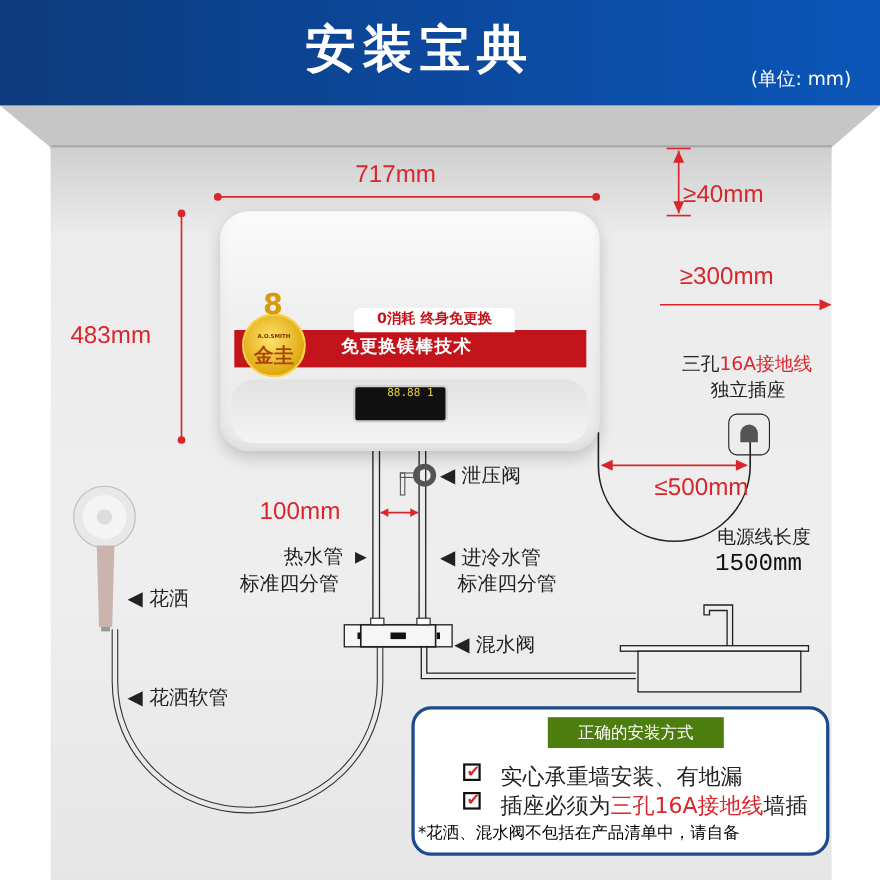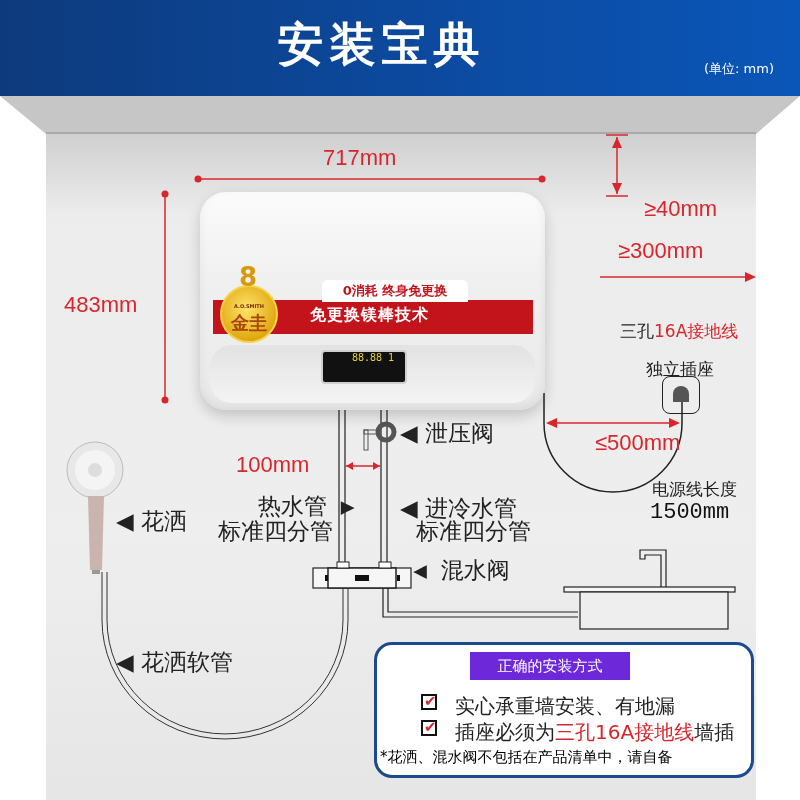--- a/index.html
+++ b/index.html
@@ -3,27 +3,27 @@
 <meta charset="utf-8">
 <style>
   * { margin:0; padding:0; box-sizing:border-box; }
   html, body { width:800px; height:800px; overflow:hidden; background:#fff; }
   body { position:relative; font-family:"DejaVu Sans", "Liberation Sans", sans-serif; }
   .abs { position:absolute; }
   .header { left:0; top:0; width:800px; height:96px;
     background:linear-gradient(90deg,#0d3a7c 0%,#0c4aa0 55%,#0a56b8 100%); }
   .title { left:0; top:14px; width:763px; text-align:center; color:#fff;
     font-size:46px; font-weight:bold; letter-spacing:6px; }
-  .unit { right:26px; top:60px; color:#fff; font-size:13px; }
+  .unit { right:26px; top:60px; color:#fff; font-size:17px; }
   .slab { left:0; top:96px; width:800px; height:40px; }
   .wall { left:46px; top:134px; width:710px; height:666px;
     background:linear-gradient(180deg,#cfcfcf 0%,#ececec 12%,#eeeeee 60%,#e6e6e6 100%); }
   .red { color:#d8262c; }
   .dim-text { font-family:"Liberation Sans", sans-serif; font-size:22px; }
-  .lbl { font-size:23px; color:#222; line-height:22px; }
+  .lbl { font-size:18px; color:#222; line-height:22px; }
   .heater { left:200px; top:192px; width:345px; height:218px; border-radius:26px;
     background:linear-gradient(180deg,#fbfbfb 0%,#f0f0f0 40%,#e9e9e9 100%);
     box-shadow:0 6px 14px rgba(0,0,0,0.18), inset 0 -4px 10px rgba(0,0,0,0.06); }
   .heater-lower { left:210px; top:345px; width:325px; height:58px; border-radius:22px;
     background:linear-gradient(180deg,#e2e2e2,#f4f4f4); }
   .banner { left:213px; top:300px; width:320px; height:34px; background:#c3141c; }
   .banner-tab { left:322px; top:280px; width:146px; height:22px; background:#fff;
     border-radius:6px 6px 0 0; color:#c3141c; font-size:13px; font-weight:bold; text-align:center; line-height:22px; }
   .banner-text { left:310px; top:305px; color:#fff; font-size:16px; font-weight:bold; letter-spacing:1px; }
   .badge { left:220px; top:285px; width:58px; height:58px; border-radius:50%;
@@ -31,21 +31,21 @@
     border:2px solid #f6d24a; }
   .badge-8 { left:239px; top:262px; color:#d89a0c; font-size:26px; font-weight:bold; }
   .badge-small { left:223px; top:303px; width:52px; text-align:center; font-size:5px; color:#7a2a00; font-weight:bold; }
   .badge-main { left:222px; top:311px; width:54px; text-align:center; font-size:18px; color:#a8460a; font-weight:bold; }
   .display { left:321px; top:350px; width:86px; height:34px; background:#111; border-radius:4px; border:2px solid #cfcfcf; }
   .display-digits { left:352px; top:352px; color:#e9d43a; font-size:10px; font-family:"DejaVu Sans Mono", monospace; }
   .outlet-box { left:662px; top:376px; width:38px; height:38px; border:1.5px solid #222; border-radius:8px; }
   .outlet-plug { left:673px; top:386px; width:16px; height:16px; background:#555; border-radius:8px 8px 0 0; }
   .checklist { left:374px; top:642px; width:380px; height:136px; border:3px solid #1d4a8c;
     border-radius:18px; background:#fff; }
-  .checklist-title { left:470px; top:652px; width:160px; height:28px; background:#6d28d9; color:#fff;
+  .checklist-title { left:498px; top:652px; width:160px; height:28px; background:#4d7c0f; color:#fff;
     font-size:15px; text-align:center; line-height:28px; }
   .check-box { width:16px; height:16px; border:2px solid #111; }
   .check-mark { color:#d8262c; font-size:15px; font-weight:bold; position:absolute; left:1px; top:-4px; }
   .check-text { font-size:20px; color:#222; }
   .note { left:380px; top:748px; font-size:15px; color:#000000; }
 </style>
 </head>
 <body>
 
 <div class="abs header"></div>
@@ -109,62 +109,62 @@
   <rect x="564" y="587" width="171" height="5" fill="#f5f5f5" stroke="#222" stroke-width="1.2"></rect>
   <rect x="580" y="592" width="148" height="37" fill="#eee" stroke="#222" stroke-width="1.2"></rect>
   <path d="M666,587 L666,550 L640,550 L640,559 L645,559 L645,555 L661,555 L661,587" fill="none" stroke="#222" stroke-width="1.2"></path>
 
   <path d="M102,572 L102,620 A122,118 0 0 0 348,620 L348,588" fill="none" stroke="#333" stroke-width="1"></path>
   <path d="M107,572 L107,620 A117,113 0 0 0 343,620 L343,588" fill="none" stroke="#333" stroke-width="1"></path>
 </svg>
 
 <div class="abs dim-text red" style="left:323px;top:145px;">717mm</div>
 <div class="abs dim-text red" style="left:64px;top:292px;">483mm</div>
-<div class="abs dim-text red" style="left:644px;top:164px;margin-top:32px;">≥40mm</div>
+<div class="abs dim-text red" style="left:621px;top:164px;">≥40mm</div>
 <div class="abs dim-text red" style="left:618px;top:238px;">≥300mm</div>
 <div class="abs dim-text red" style="left:595px;top:430px;">≤500mm</div>
 <div class="abs dim-text red" style="left:236px;top:452px;">100mm</div>
 
 <div class="abs heater"></div>
 <div class="abs heater-lower"></div>
 <div class="abs banner"></div>
 <div class="abs banner-tab">0消耗 终身免更换</div>
 <div class="abs banner-text">免更换镁棒技术</div>
 <div class="abs badge"></div>
 <div class="abs badge-8">8</div>
 <div class="abs badge-small">A.O.SMITH</div>
 <div class="abs badge-main">金圭</div>
 <div class="abs display"></div>
 <div class="abs display-digits">88.88 1</div>
 
 <div class="abs lbl" style="left:620px;top:320px;font-size:17px;">
   <span>三孔</span><span class="red">16A接地线</span>
 </div>
-<div class="abs lbl" style="left:646px;top:344px;font-size:17px;margin-top:14px;">独立插座</div>
+<div class="abs lbl" style="left:646px;top:344px;font-size:17px;">独立插座</div>
 <div class="abs outlet-box"></div>
 <div class="abs outlet-plug"></div>
 <div class="abs lbl" style="left:652px;top:478px;font-size:17px;">电源线长度</div>
 <div class="abs" style="left:650px;top:500px;font-size:22px;color:#111;font-family:Liberation Mono, monospace;">1500mm</div>
 
 <div class="abs lbl" style="left:400px;top:422px;">◀ <span>泄压阀</span></div>
 <div class="abs lbl" style="left:258px;top:497px;font-family:Liberation Mono, monospace;"><span>热水管</span> ▶</div>
 <div class="abs lbl" style="left:218px;top:520px;">标准四分管</div>
 <div class="abs lbl" style="left:400px;top:497px;">◀ <span>进冷水管</span></div>
 <div class="abs lbl" style="left:416px;top:520px;">标准四分管</div>
-<div class="abs lbl" style="left:413px;top:561px;font-family:Liberation Mono, monospace;">◀ <span>混水阀</span></div>
+<div class="abs lbl" style="left:413px;top:576px;">◀ <span>混水阀</span></div>
 
 <svg class="abs" style="left:66px;top:440px" width="60" height="140" viewBox="0 0 60 140">
   <circle cx="29" cy="30" r="28" fill="#e8e8e8" stroke="#bbb" stroke-width="1"></circle>
   <circle cx="29" cy="30" r="20" fill="#f4f4f4"></circle>
   <circle cx="29" cy="30" r="7" fill="#ddd"></circle>
   <path d="M22,56 L24,130 L36,130 L38,56 Z" fill="#c9b4ae"></path>
   <rect x="26" y="130" width="8" height="4" fill="#999"></rect>
 </svg>
-<div class="abs lbl" style="left:116px;top:510px;">◀ <span>花洒</span></div>
-<div class="abs lbl" style="left:116px;top:624px;margin-top:27px;">◀ <span>花洒软管</span></div>
+<div class="abs lbl" style="left:116px;top:534px;">◀ <span>花洒</span></div>
+<div class="abs lbl" style="left:116px;top:624px;">◀ <span>花洒软管</span></div>
 
 <div class="abs checklist"></div>
 <div class="abs checklist-title">正确的安装方式</div>
 <div class="abs check-box" style="left:421px;top:694px;">
     <span class="check-mark">✔</span>
   </div>
 <div class="abs check-text" style="left:455px;top:693px;">实心承重墙安装、有地漏</div>
 <div class="abs check-box" style="left:421px;top:720px;">
     <span class="check-mark">✔</span>
   </div>

